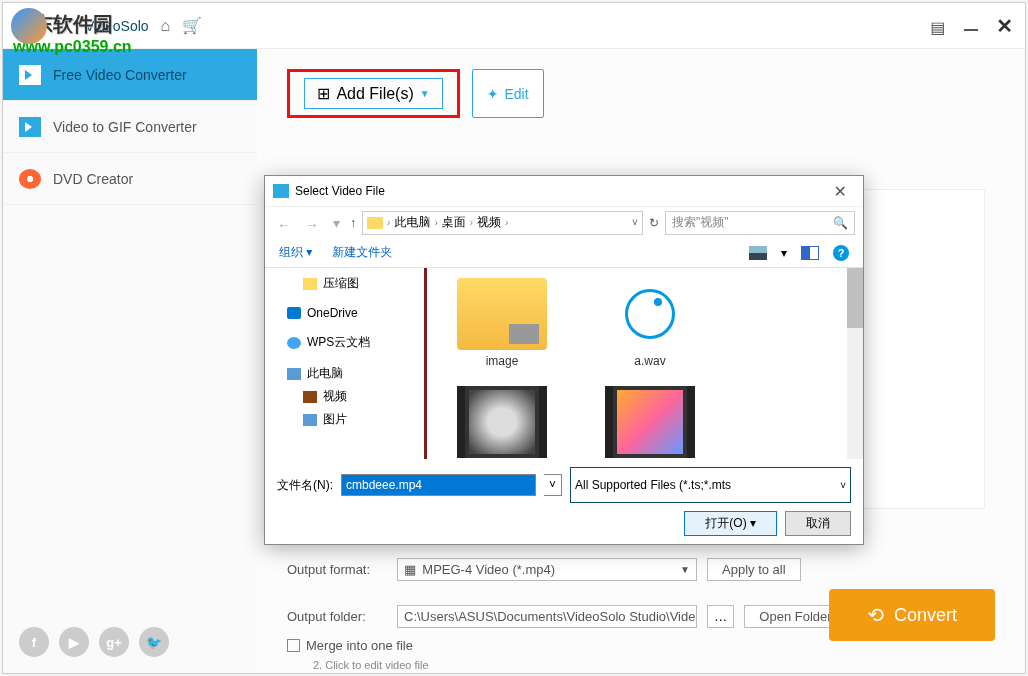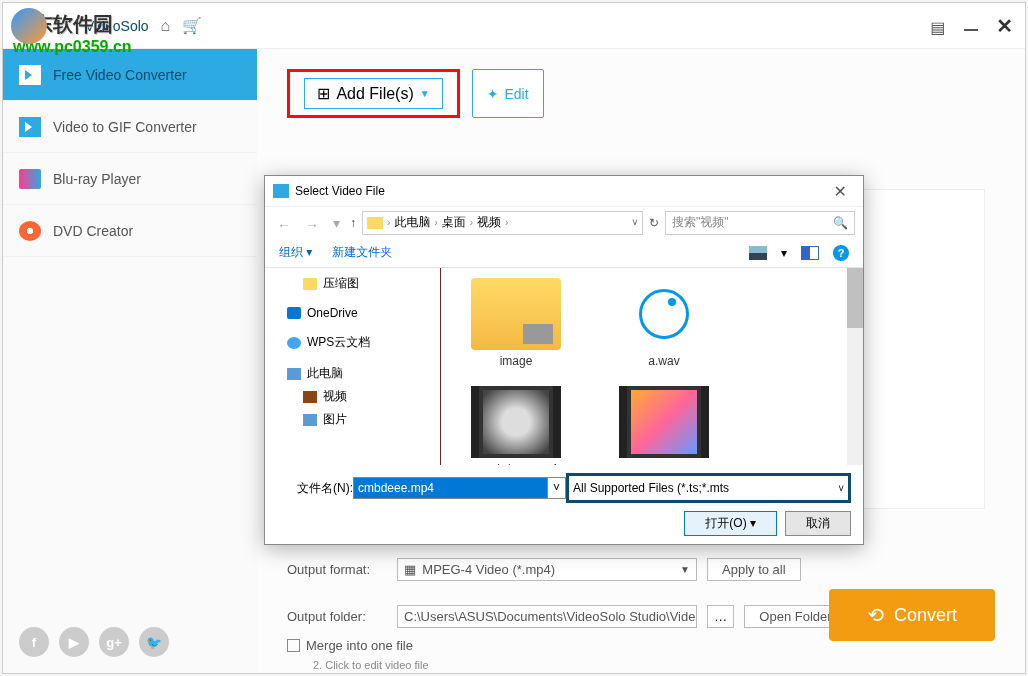--- a/index.html
+++ b/index.html
@@ -75,21 +75,21 @@
 .bc-caret { margin-left: auto; font-size: 10px; color: #555; }
 .refresh-icon { color: #555; cursor: pointer; }
 .search-box { width: 190px; border: 1px solid #ccc; height: 24px; display: flex; align-items: center; padding: 0 6px; color: #888; }
 .search-mag { margin-left: auto; }
 .dialog-toolbar { height: 30px; display: flex; align-items: center; padding: 0 14px; gap: 20px; border-bottom: 1px solid #e5e5e5; }
 .tb-link { color: #0066cc; cursor: pointer; }
 .tb-right { margin-left: auto; display: flex; gap: 14px; align-items: center; }
 .view-icon { width: 18px; height: 14px; background: linear-gradient(#8bc 50%,#345 50%); cursor: pointer; }
 .help-icon { width: 16px; height: 16px; border-radius: 50%; background: #0099e5; color: #fff; display: flex; align-items: center; justify-content: center; font-size: 11px; font-weight: bold; cursor: pointer; }
 .dialog-body { flex: 1; display: flex; overflow: hidden; }
-.tree-panel { width: 176px; border-right: 1px solid #7f1d1d; padding: 4px 0; overflow: hidden; }
+.tree-panel { width: 162px; border-right: 3px solid #7f1d1d; padding: 4px 0; overflow: hidden; }
 .tree-item { display: flex; align-items: center; gap: 6px; padding: 3px 10px 3px 22px; cursor: pointer; white-space: nowrap; }
 .tree-item.indent { padding-left: 38px; }
 .tree-icon { width: 14px; height: 12px; flex-shrink: 0; }
 .ti-folder { background: #ffd966; }
 .ti-onedrive { background: #0078d4; border-radius: 2px; }
 .ti-cloud { background: #42a5f5; border-radius: 50%; }
 .ti-pc { background: #5b9bd5; }
 .ti-3d { background: #06f; }
 .ti-video { background: #8b4513; }
 .ti-pic { background: #5b9bd5; }
@@ -101,25 +101,25 @@
 .thumb-folder { background: linear-gradient(#ffd966,#f4b942); border-radius: 4px; position: relative; }
 .thumb-folder::after { content:""; position:absolute; right:8px; bottom:6px; width:30px; height:20px; background:#999; }
 .thumb-audio { display:flex; align-items:center; justify-content:center; }
 .audio-svg { width: 50px; height: 50px; border: 3px solid #0099e5; border-radius: 50%; position: relative; }
 .audio-svg::after { content:""; position:absolute; top:6px; right:10px; width:8px; height:8px; border-radius:50%; background:#0099e5; }
 .thumb-video { background: #333; border-left: 8px solid #222; border-right: 8px solid #222; position: relative; }
 .thumb-video.car::after { content:""; position:absolute; inset:4px; background: radial-gradient(ellipse at center, #ddd 30%, #444 90%); }
 .thumb-video.anime::after { content:""; position:absolute; inset:4px; background: linear-gradient(135deg,#ffaa33,#ff6699,#6699ff); }
 .file-label { font-size: 12px; color: #333; white-space: nowrap; overflow: hidden; max-width: 120px; }
 .dialog-footer { padding: 8px 12px; }
-.filename-row { display: flex; align-items: center; gap: 0; margin-bottom: 8px; margin-left: 20px; }
+.filename-row { display: flex; align-items: center; gap: 8px; margin-bottom: 8px; }
 .filename-label { }
 .filename-input { flex: 0 0 195px; border: 1px solid #888; height: 22px; padding: 0 4px; background: #0078d4; color: #fff; display: flex; align-items: center; }
 .filename-caret { width: 18px; border: 1px solid #888; border-left: none; height: 22px; display: flex; align-items: center; justify-content: center; cursor: pointer; }
-.filetype-select { flex: 1; border: 3px solid #0c4a6e; height: 30px; padding: 0 4px; display: flex; align-items: center; }
+.filetype-select { flex: 1; border: 1px solid #0c4a6e; height: 36px; padding: 0 4px; display: flex; align-items: center; }
 .filetype-select .caret { margin-left: auto; font-size: 10px; }
 .dialog-buttons { display: flex; justify-content: flex-end; gap: 8px; }
 .dlg-btn { border: 1px solid #888; background: #e5e5e5; padding: 3px 20px; cursor: pointer; font-size: 12px; }
 .dlg-btn.primary { border: 1px solid #0078d4; background: #e5f1fb; }
 
 .bottom-hint { position: absolute; bottom: 2px; left: 310px; font-size: 11px; color: #888; }
 </style>
 </head>
 <body>
 
@@ -144,24 +144,20 @@
 
   <div class="body-area">
     <div class="sidebar">
       <div class="sidebar-item active">
         <span class="sidebar-icon icon-video"></span>
         <span>Free Video Converter</span>
       </div>
       <div class="sidebar-item">
         <span class="sidebar-icon icon-video"></span>
         <span>Video to GIF Converter</span>
-      </div>
-      <div class="sidebar-item">
-        <span class="sidebar-icon icon-bluray"></span>
-        <span>Blu-ray Player</span>
       </div>
       <div class="sidebar-item">
         <span class="sidebar-icon icon-dvd"></span>
         <span>DVD Creator</span>
       </div>
       <div class="sidebar-footer">
         <span class="social-icon">f</span>
         <span class="social-icon">▶</span>
         <span class="social-icon">g+</span>
         <span class="social-icon">🐦</span>

